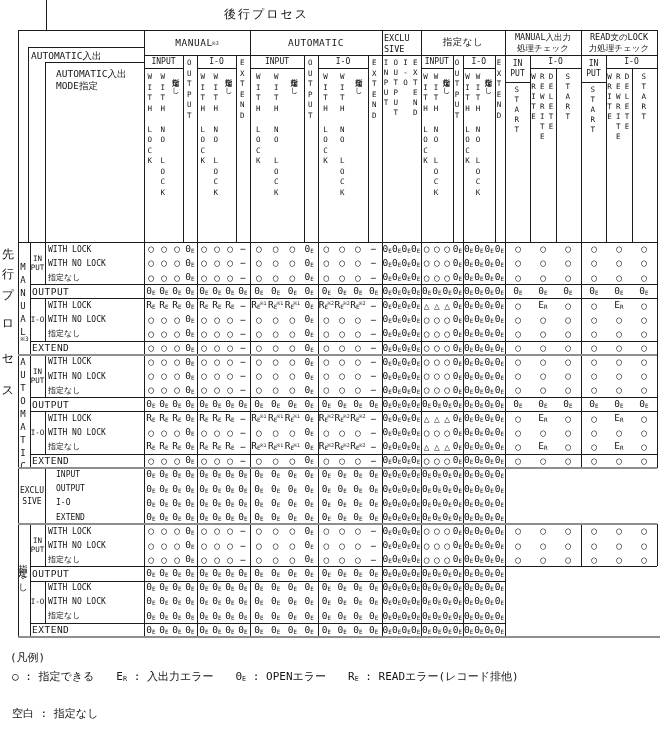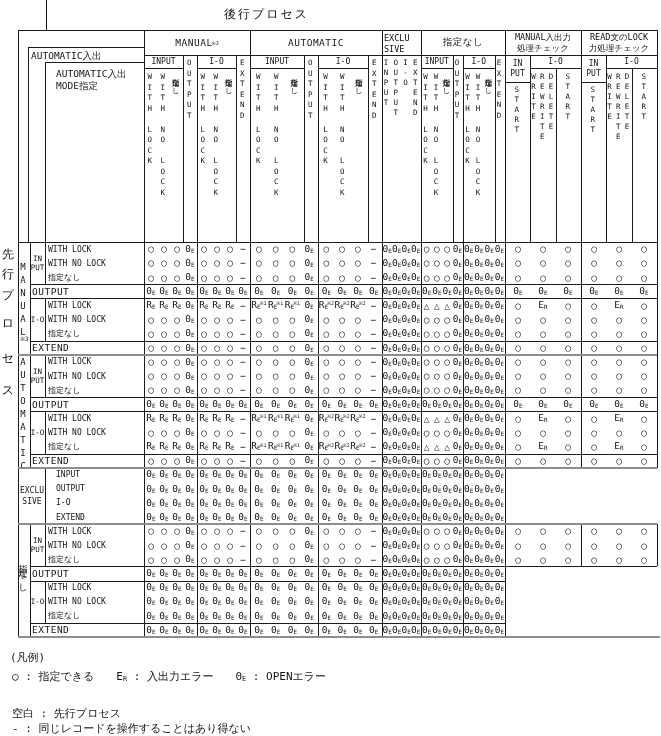--- a/index.html
+++ b/index.html
@@ -1566,20 +1566,18 @@
     <div class="ln" style="left: 30px; top: 580.57px; width: 475px; height: 1px;"></div>
     <div class="ln" style="left: 30px; top: 622.89px; width: 475px; height: 1px;"></div>
     <div class="ln heavy" style="left: 18px; top: 353.86px; width: 639px; height: 2px;"></div>
     <div class="ln heavy" style="left: 18px; top: 466.7px; width: 639px; height: 2px;"></div>
     <div class="ln heavy" style="left: 18px; top: 523.14px; width: 639px; height: 2px;"></div>
     <div class="ln heavy" style="left: 18px; top: 636px; width: 642px; height: 2px;"></div>
     <div class="abs" style="left: 12px; top: 668px; height: 16px; display: flex; gap: 22px; align-items: center; font-size: 11px; white-space: nowrap;">
       <span><span class="sym"><span>○</span></span> : 指定できる</span>
       <span><span class="sym"><span>E</span><span class="sb">R</span></span> : 入出力エラー</span>
       <span><span class="sym"><span>0</span><span class="sb">E</span></span> : OPENエラー</span>
+      <span><span class="sym"><span>R</span><span class="sb">E</span></span> : READエラー(レコード排他)</span>
     </div>
     <div class="abs" style="left: 12px; top: 705px; height: 16px; display: flex; gap: 22px; align-items: center; font-size: 11px; white-space: nowrap;">
-      <span>空白 : 先行プロセス</span>
-    </div>
-    <div class="abs" style="left: 12px; top: 720px; height: 16px; display: flex; gap: 22px; align-items: center; font-size: 11px; white-space: nowrap;">
-      <span>- : 同じレコードを操作することはあり得ない</span>
+      <span>空白 : 指定なし</span>
     </div>
   </div>
 
 </body></html>

